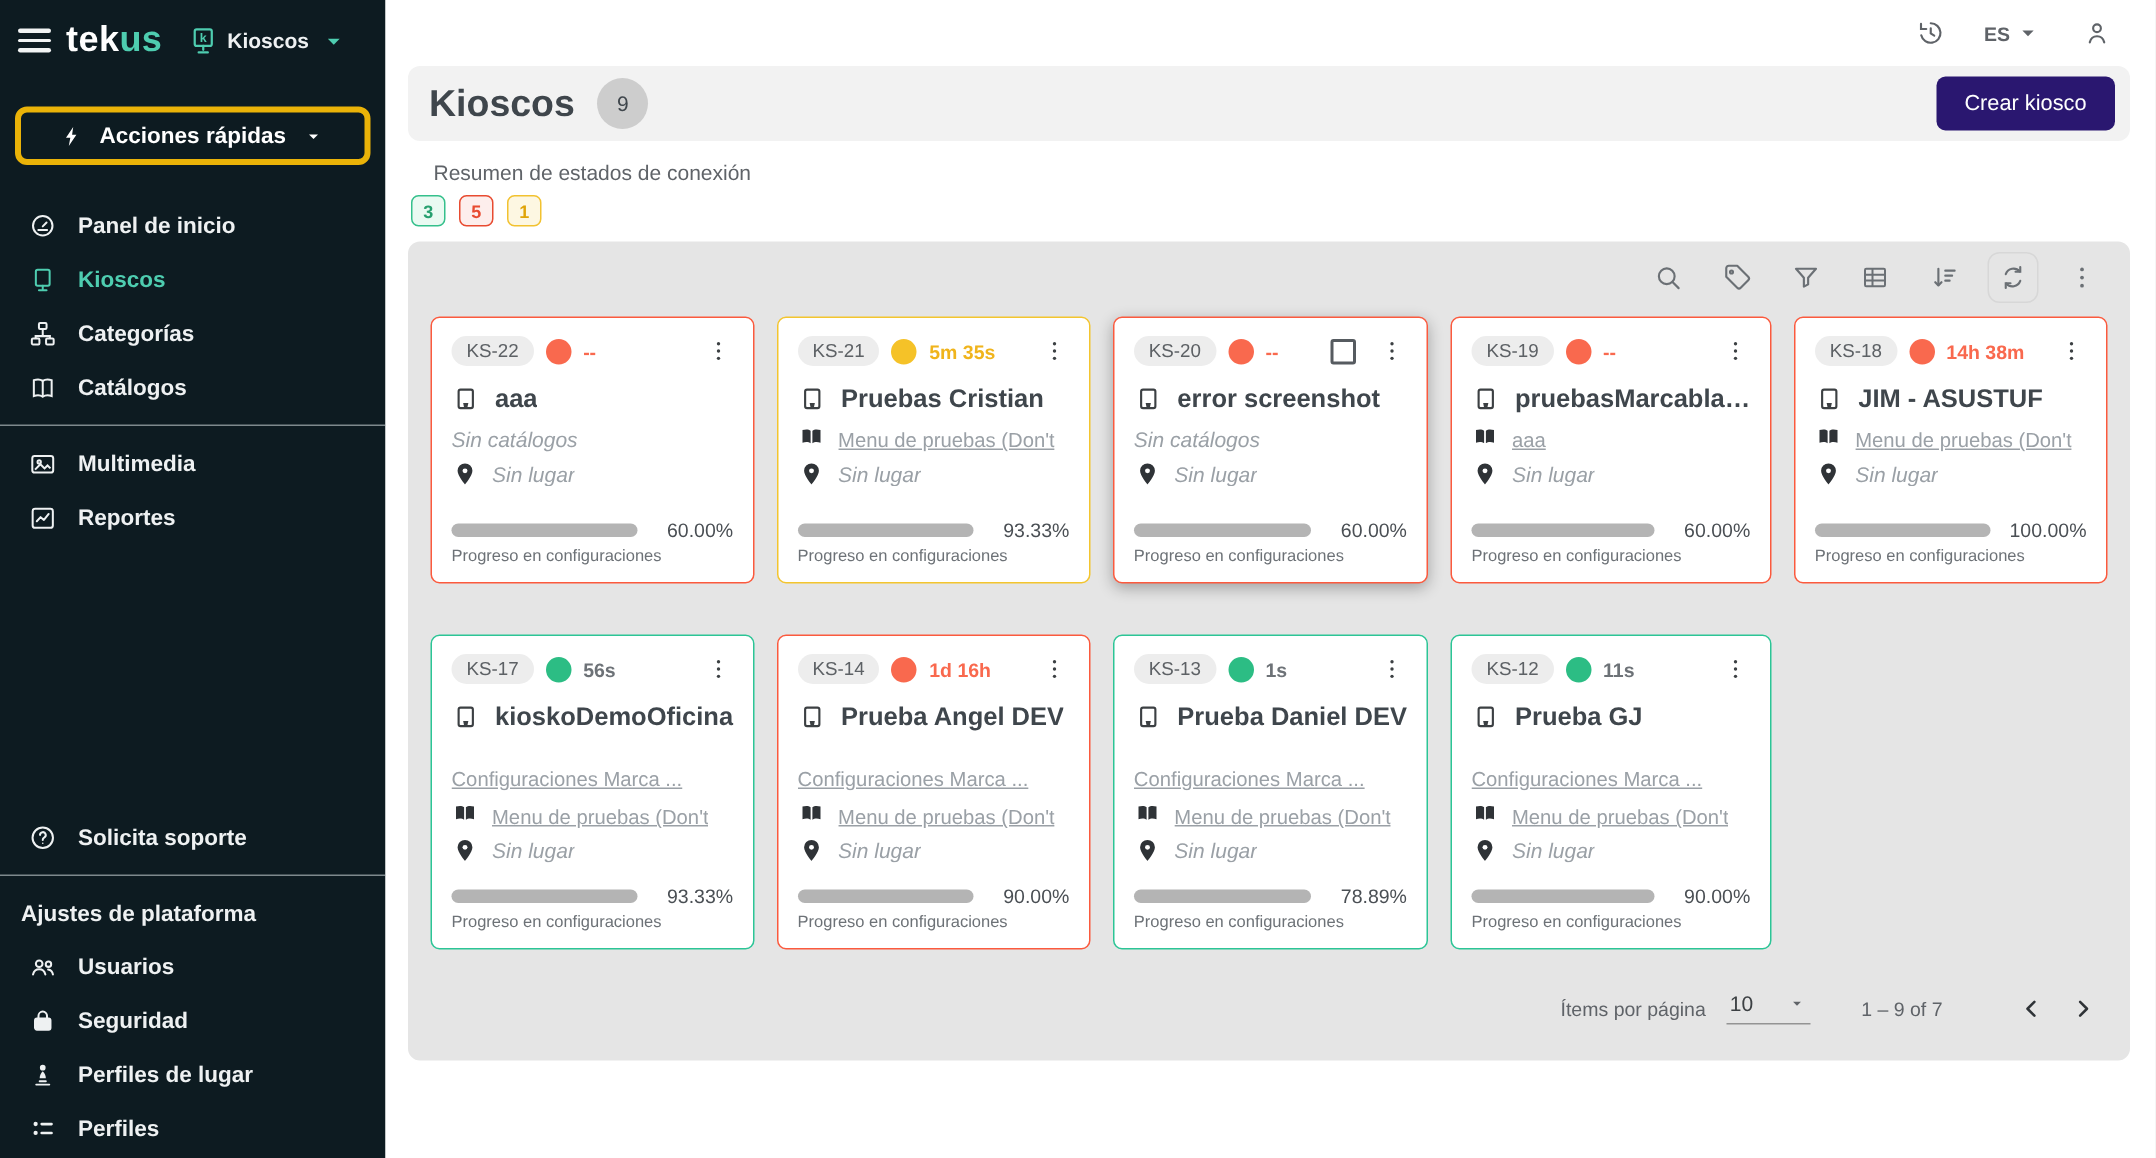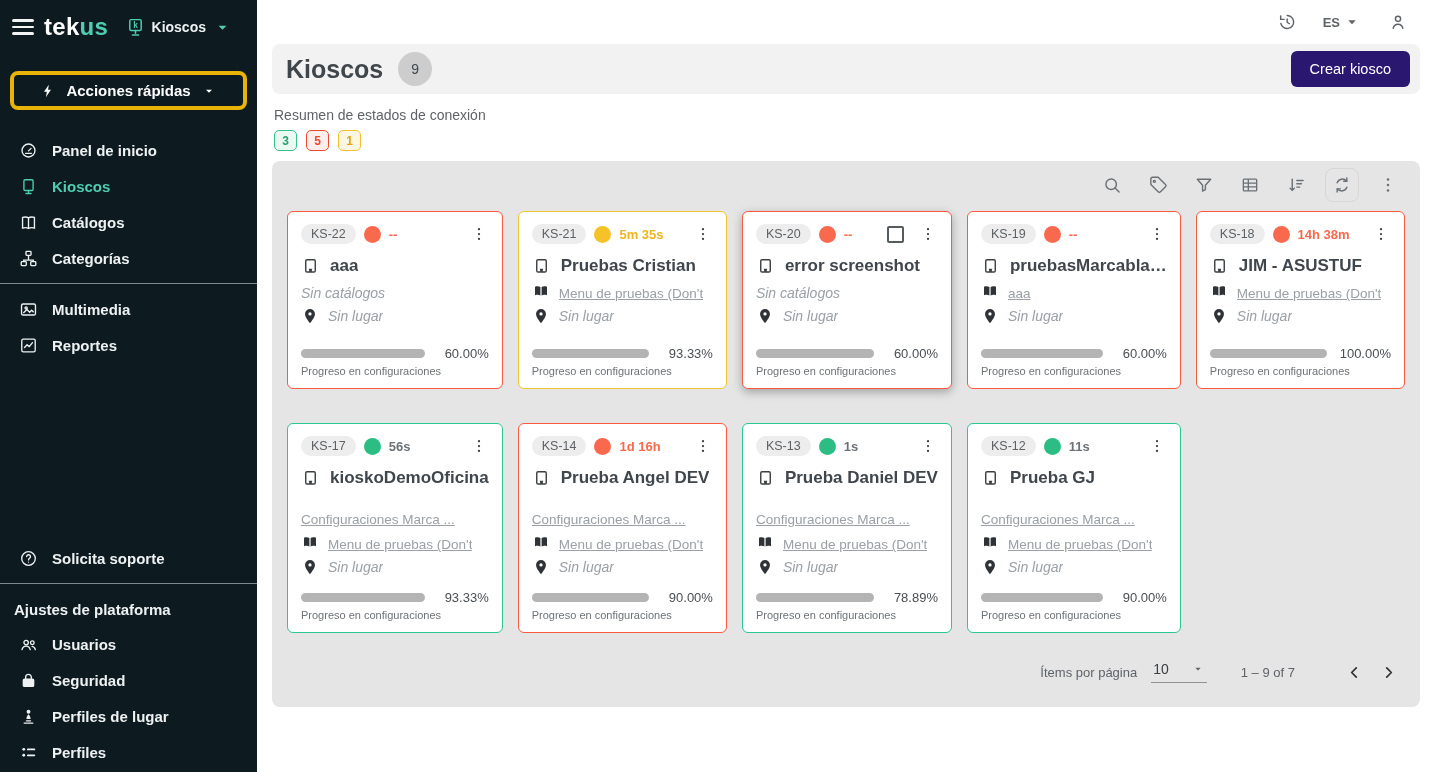--- a/index.html
+++ b/index.html
@@ -34,21 +34,21 @@
   .topbar .icon { width:20px; height:20px; cursor:pointer; }
   .lang { display:flex; align-items:center; gap:2px; font-size:13px; font-weight:600; cursor:pointer; }
   .lang .caret-sm { color:#5f6368; }
 
   .header-band { background:#f2f2f2; border-radius:8px; height:50px; display:flex; align-items:center; padding:0 10px 0 14px; }
   .page-title { font-size:25px; font-weight:bold; color:#3f464c; }
   .count-badge { width:34px; height:34px; border-radius:50%; background:#cdcdcd; color:#3f464c; display:flex; align-items:center; justify-content:center; font-size:14px; margin-left:15px; }
   .create-btn { margin-left:auto; background:#2a1770; color:#fff; border:none; border-radius:6px; height:36px; padding:0 19px; font-size:14.5px; font-family:inherit; cursor:pointer; }
 
   .summary { margin:13px 2px 10px 2px; }
-  .summary-label { font-size:14px; color:#5f6368; }
+  .summary-label { font-size:14px; color:#5f6368;margin-left:15px; }
   .badge-row { display:flex; gap:9px; margin-top:7px; }
   .status-badge { min-width:23px; height:21px; border-radius:5px; border:1px solid; display:flex; align-items:center; justify-content:center; font-size:12px; font-weight:bold; padding:0 5px; cursor:pointer; }
   .status-badge.connected { border-color:#35c08c; color:#27a06f; background:#eafaf2; }
   .status-badge.disconnected { border-color:#e84b31; color:#e84b31; background:#fdeeec; }
   .status-badge.warning { border-color:#f2c230; color:#e0a409; background:#fdf7e2; }
 
   .content-panel { background:#e5e5e5; border-radius:8px; padding:2px 15px 18px 15px; }
   .toolbar { display:flex; justify-content:flex-end; align-items:center; gap:12px; height:44px; }
   .tool-btn { width:34px; height:34px; border:none; background:transparent; color:#6b7075; display:flex; align-items:center; justify-content:center; border-radius:8px; cursor:pointer; }
   .tool-btn.focused { border:1px solid #d7d7d7; }
@@ -158,36 +158,36 @@
           <svg viewBox="0 0 24 24" fill="none" stroke="currentColor" stroke-width="1.7">
             <rect x="6.2" y="3.5" width="11.6" height="13.5" rx="1.5"></rect>
             <path d="M12 17v2.6M8.8 20.8h6.4" stroke-linecap="round"></path>
           </svg>
         </span>
     <span>Kioscos</span>
   </div>
       <div class="nav-item">
     <span class="icon">
           <svg viewBox="0 0 24 24" fill="none" stroke="currentColor" stroke-width="1.7">
-            <path d="M12 6.2C10 4.8 7 4.8 4.5 5.6V19c2.5-.8 5.5-.8 7.5.6 2-1.4 5-1.4 7.5-.6V5.6C17 4.8 14 4.8 12 6.2z"></path>
-            <path d="M12 6.2v13.4"></path>
-          </svg>
-        </span>
-    <span>Catálogos</span>
-  </div>
-      <div class="nav-item">
-    <span class="icon">
-          <svg viewBox="0 0 24 24" fill="none" stroke="currentColor" stroke-width="1.7">
             <rect x="8.8" y="3" width="6.4" height="5" rx="1"></rect>
             <rect x="2.8" y="16" width="6.4" height="5" rx="1"></rect>
             <rect x="14.8" y="16" width="6.4" height="5" rx="1"></rect>
             <path d="M12 8v6M6 16v-2h12v2"></path>
           </svg>
         </span>
     <span>Categorías</span>
+  </div>
+      <div class="nav-item">
+    <span class="icon">
+          <svg viewBox="0 0 24 24" fill="none" stroke="currentColor" stroke-width="1.7">
+            <path d="M12 6.2C10 4.8 7 4.8 4.5 5.6V19c2.5-.8 5.5-.8 7.5.6 2-1.4 5-1.4 7.5-.6V5.6C17 4.8 14 4.8 12 6.2z"></path>
+            <path d="M12 6.2v13.4"></path>
+          </svg>
+        </span>
+    <span>Catálogos</span>
   </div>
       <div class="sb-divider"></div>
       <div class="nav-item">
     <span class="icon">
           <svg viewBox="0 0 24 24" fill="none" stroke="currentColor" stroke-width="1.7">
             <rect x="3.2" y="5" width="17.6" height="14" rx="2"></rect>
             <circle cx="9" cy="10" r="1.4"></circle>
             <path d="M5.5 16.5l4.5-4.5 3.5 3.5 2.5-2.5 2.5 2.5"></path>
           </svg>
         </span>

